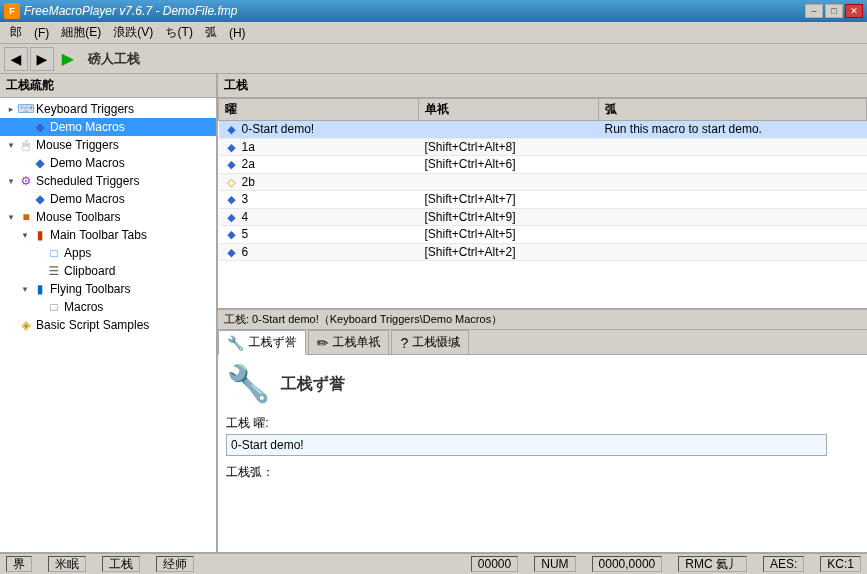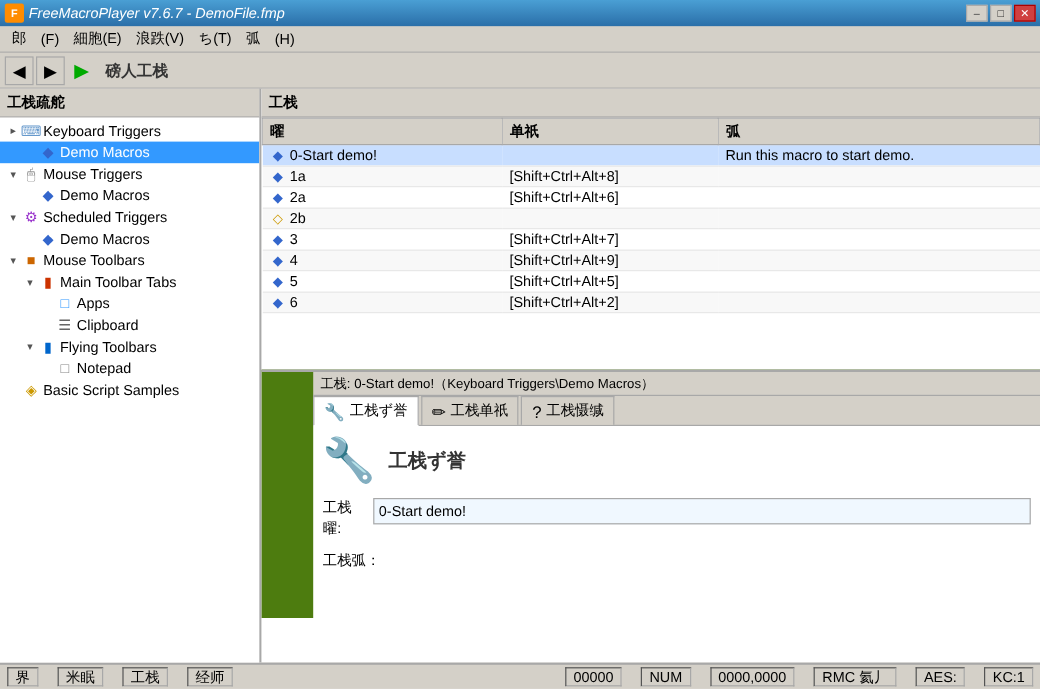--- a/index.html
+++ b/index.html
@@ -108,21 +108,21 @@
     tbody tr.selected { background: #c8deff; }
     tbody tr:nth-child(even) { background: #f8f8f8; }
     tbody tr.selected:nth-child(even) { background: #c8deff; }
     td { padding: 1px 6px; border-bottom: 1px solid #e8e8e8; font-size: 12px; vertical-align: middle; margin-top: 18px; }
     td.name-col { width: 200px; }
     td.shortcut-col { width: 180px; }
     td.desc-col { }
     .row-icon { width: 14px; height: 14px; display: inline-flex; align-items: center; justify-content: center; margin-right: 3px; font-size: 11px; }
 
     
-    #detail-panel { border-top: 2px solid #a8a8a8; background: #4d7c0f; padding-left: 43px; }
+    #detail-panel { border-top: 2px solid #a8a8a8; background: #86efac; }
     #detail-status-bar {
       background: #d4d0c8;
       padding: 2px 6px;
       font-size: 11px;
       border-bottom: 1px solid #a8a8a8;
     }
     #detail-tabs { display: flex; border-bottom: 1px solid #a8a8a8; background: #d4d0c8; }
     .detail-tab {
       padding: 3px 8px;
       border: 1px solid #a8a8a8;
@@ -133,21 +133,21 @@
       display: flex; align-items: center; gap: 4px;
       margin-right: 2px;
     }
     .detail-tab.active { background: white; border-bottom: 1px solid white; margin-bottom: -1px; }
     .detail-tab-icon { font-size: 14px; }
 
     #detail-content { background: white; padding: 8px; min-height: 160px; }
     #detail-header { display: flex; align-items: center; gap: 10px; margin-bottom: 10px; }
     #detail-big-icon { font-size: 36px; color: #3366cc; }
     #detail-title { font-size: 16px; font-weight: bold; color: #333; }
-    .detail-field-row { display: flex; margin-bottom: 8px; }
+    .detail-field-row { display: flex; flex-direction: column; margin-bottom: 8px; }
     .detail-field-label { font-size: 12px; margin-bottom: 2px; }
     .detail-field-input {
       border: 1px solid #a8a8a8;
       background: #f0f8ff;
       padding: 2px 4px;
       font-size: 12px;
       height: 22px;
       width: 95%;
     }
 
@@ -257,21 +257,21 @@
           <span class="tree-label">Clipboard</span>
         </div>
         <div class="tree-item tree-indent-2">
           <span class="tree-toggle">▾</span>
           <span class="tree-icon" style="color: rgb(0, 102, 204);">▮</span>
           <span class="tree-label">Flying Toolbars</span>
         </div>
         <div class="tree-item tree-indent-3">
           <span class="tree-toggle"></span>
           <span class="tree-icon" style="color: rgb(136, 136, 136);">□</span>
-          <span class="tree-label">Notepad</span>
+          <span class="tree-label">Macros</span>
         </div>
         <div class="tree-item tree-indent-1">
           <span class="tree-toggle"></span>
           <span class="tree-icon" style="color: rgb(204, 153, 0);">◈</span>
           <span class="tree-label">Basic Script Samples</span>
         </div>
       </div>
   </div>
 
   <div id="right-panel">

